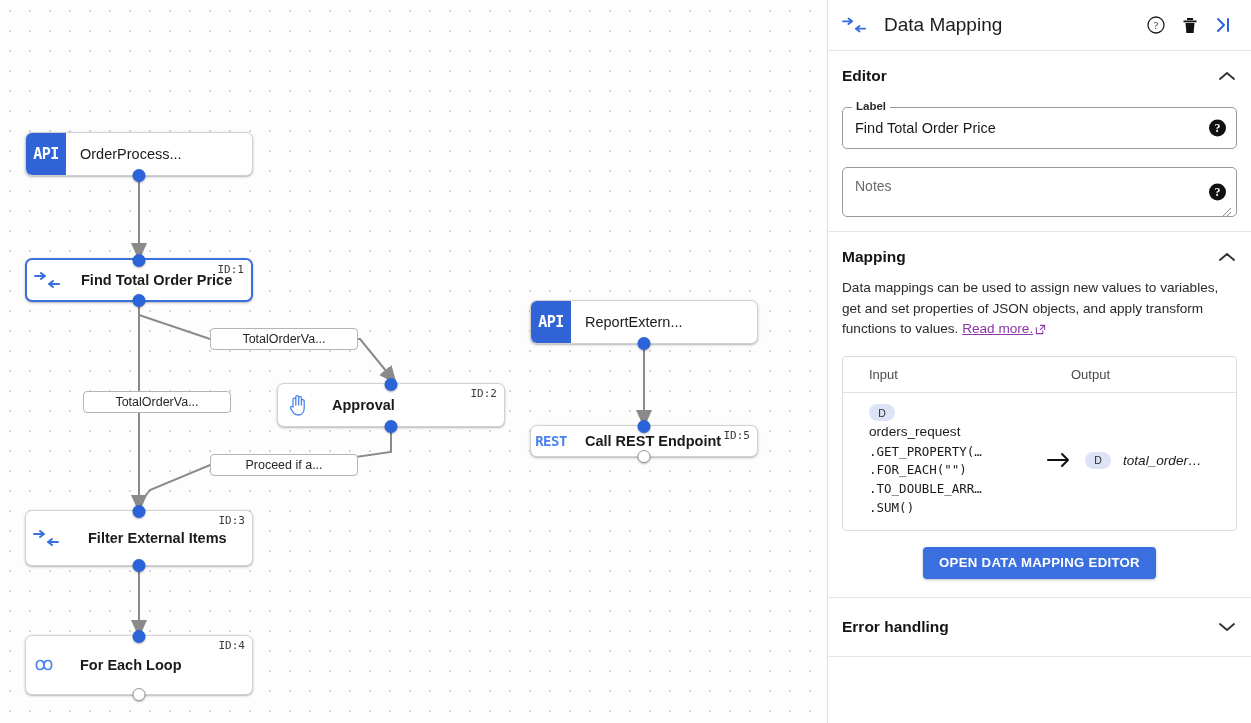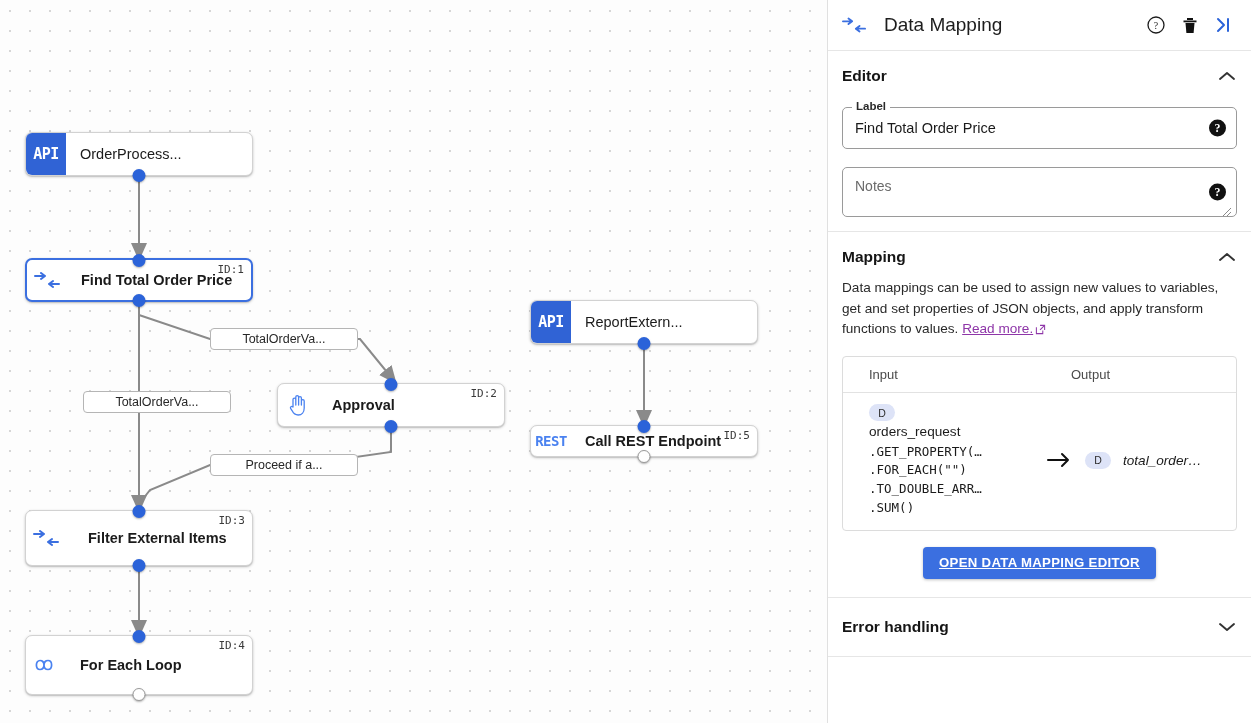--- a/index.html
+++ b/index.html
@@ -245,21 +245,20 @@
     border: none;
     border-radius: 4px;
     height: 32px;
     padding: 0 16px;
     font-size: 13.2px;
     font-weight: bold;
     letter-spacing: 0.3px;
     cursor: pointer;
     box-shadow: 0 1px 3px rgba(0,0,0,0.25);
     font-family: "Liberation Sans", sans-serif;
-    text-decoration: underline;
   }
   .collapsed-section {
     padding: 20px 14px;
     display: flex; align-items: center; justify-content: space-between;
     cursor: pointer;
   }
 </style>
 </head>
 <body>
 

